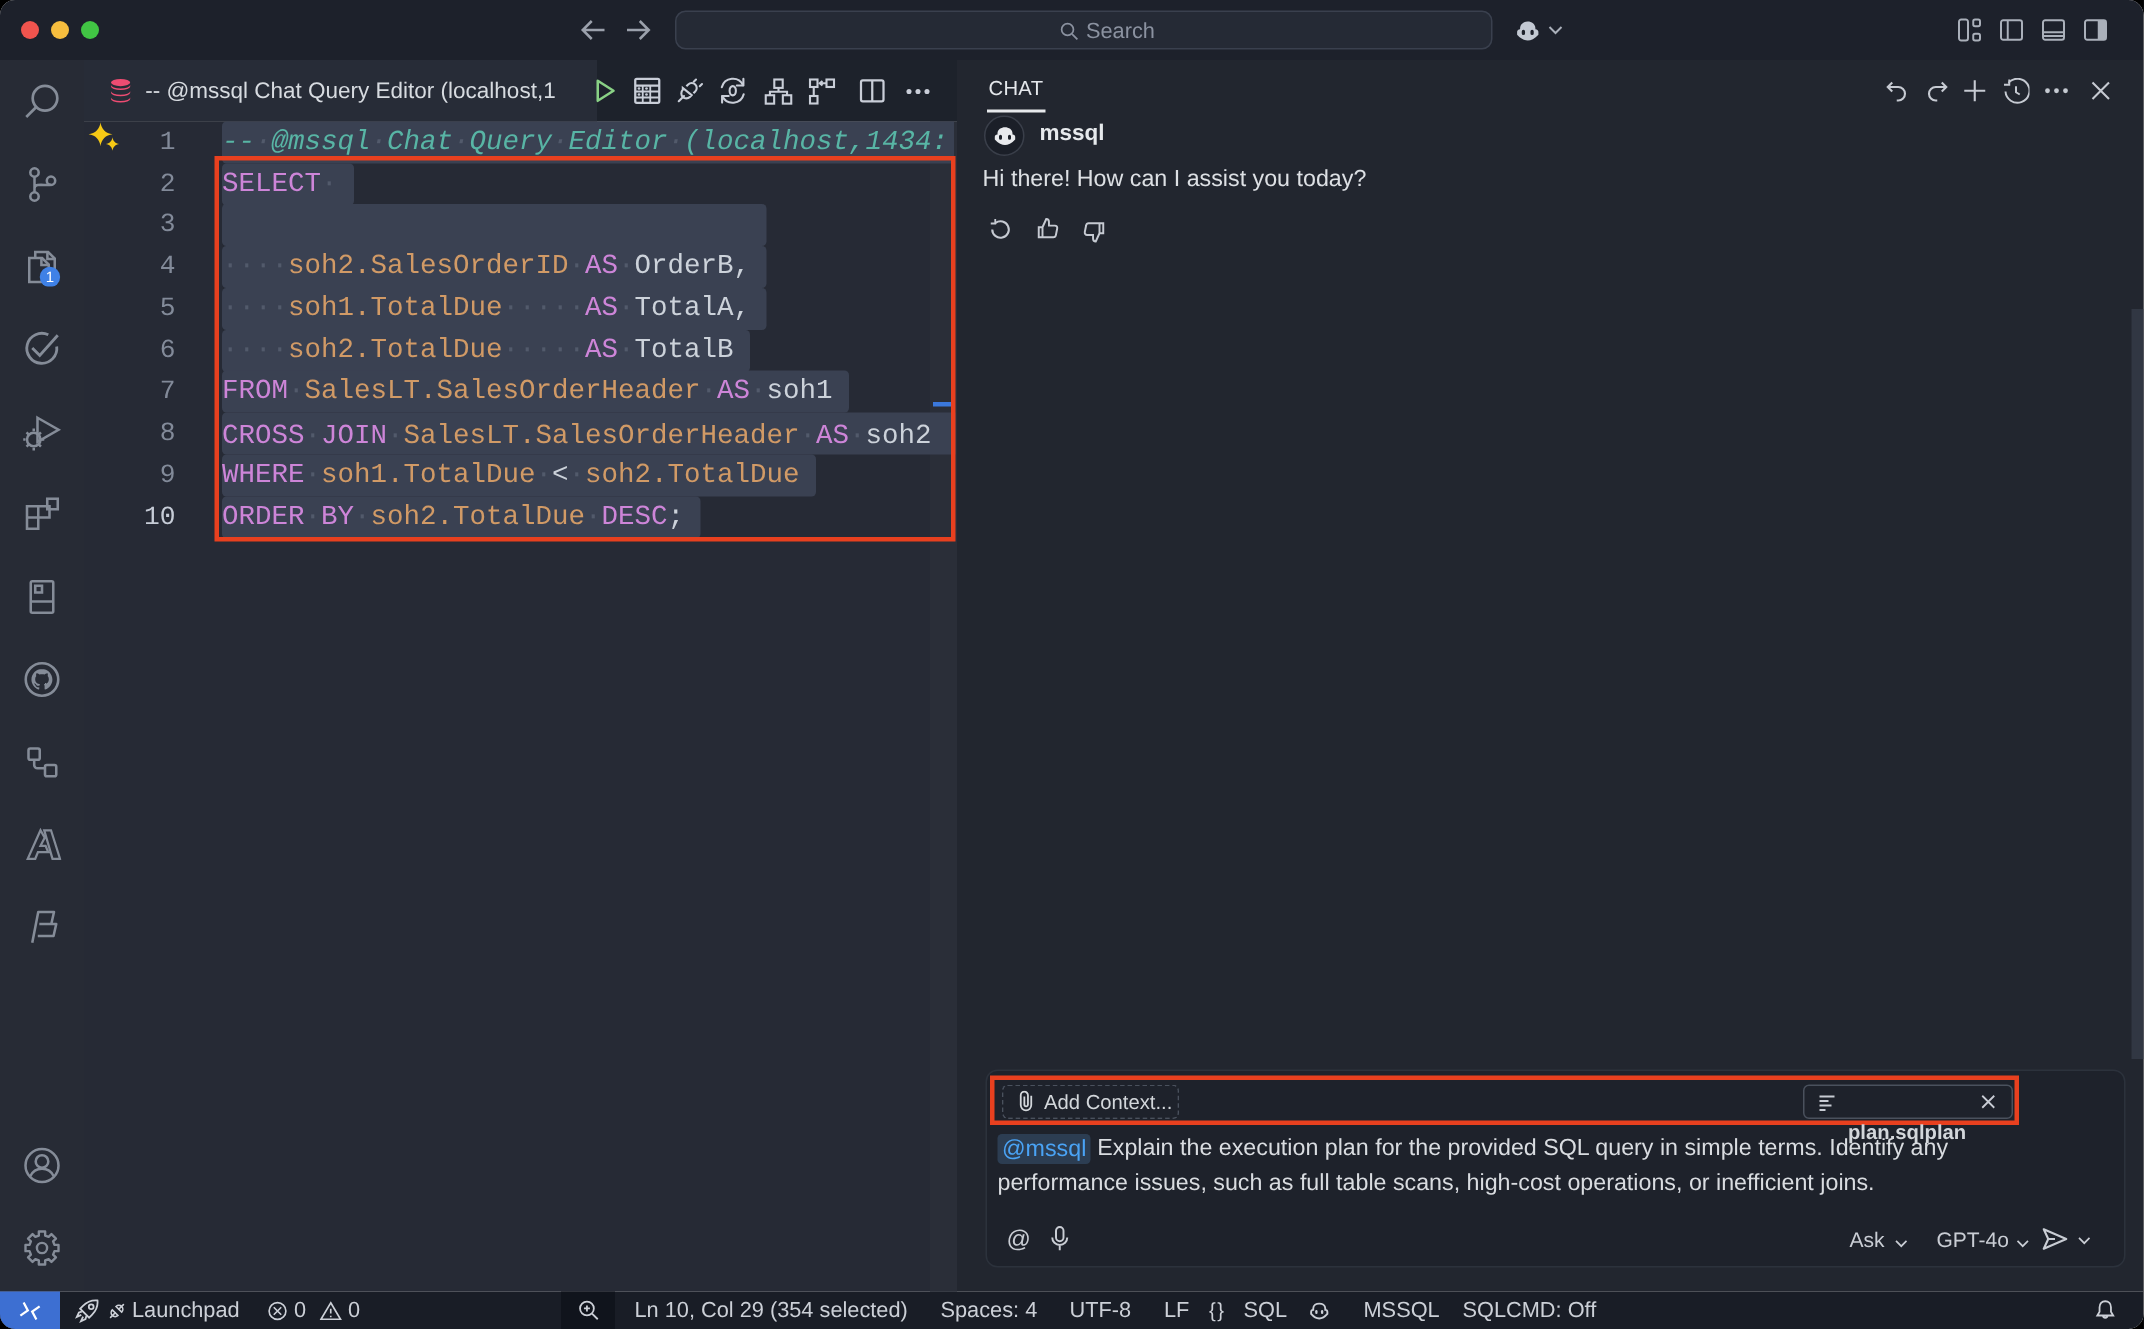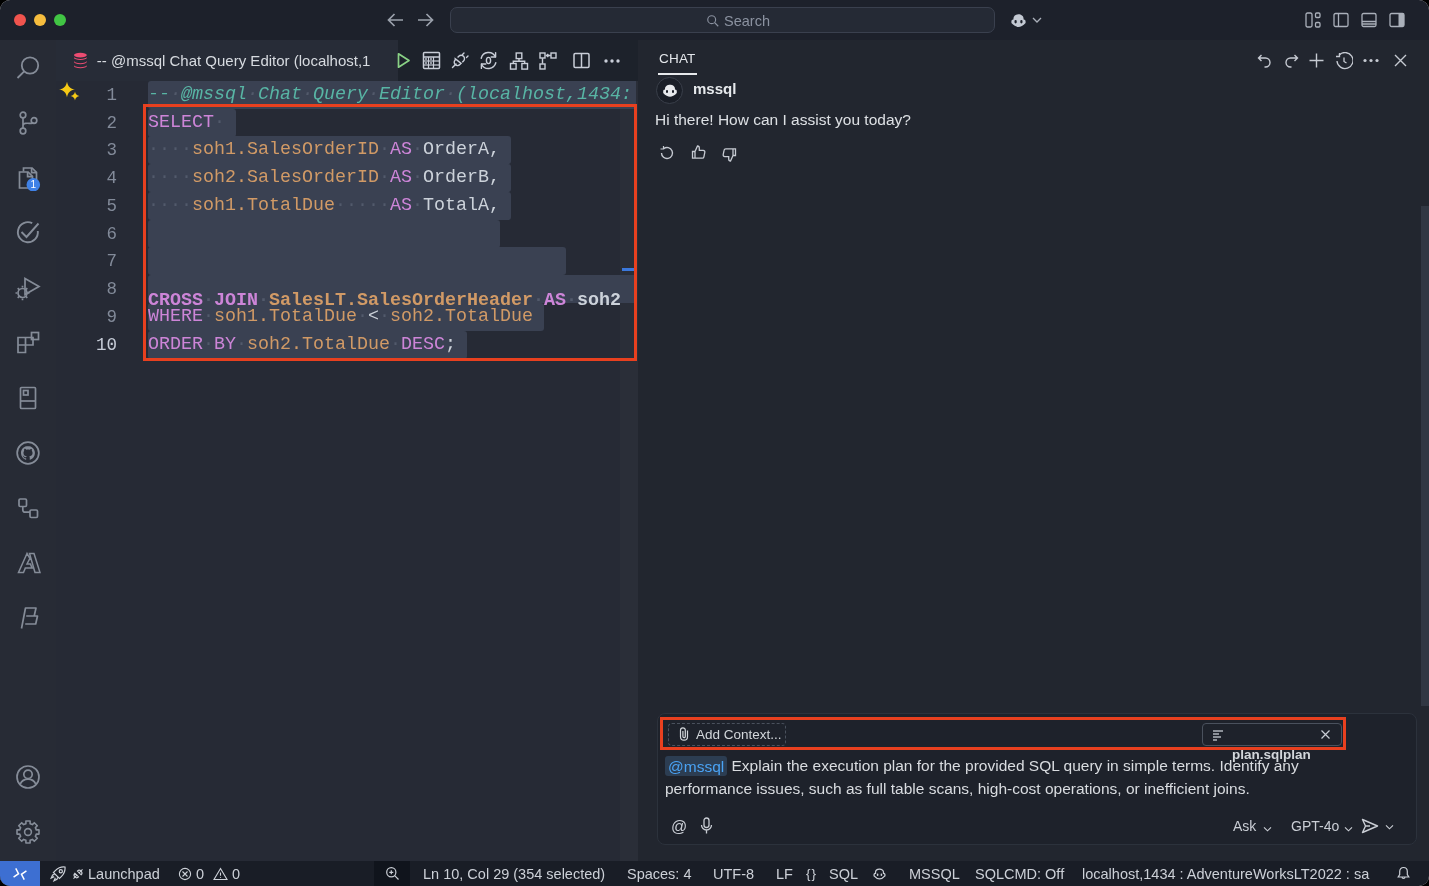--- a/index.html
+++ b/index.html
@@ -265,24 +265,25 @@
     <div class="ln" style="top:83px;">4</div>
     <div class="ln" style="top:111px;">5</div>
     <div class="ln" style="top:139px;">6</div>
     <div class="ln" style="top:166px;">7</div>
     <div class="ln" style="top:194px;">8</div>
     <div class="ln" style="top:222px;">9</div>
     <div class="ln" style="top:250px; color:#c6ccd7;text-align:right;">10</div>
 
     <div class="code cm" style="top:0;">--<span class="ws">·</span>@mssql<span class="ws">·</span>Chat<span class="ws">·</span>Query<span class="ws">·</span>Editor<span class="ws">·</span>(localhost,1434:</div>
     <div class="code" style="top:28px;"><span class="mg">SELECT</span><span class="ws">·</span></div>
-    <div class="code" style="top:55px;"><span class="ws">····</span><span class="or">soh1.SalesOrderID</span><span class="ws">·</span><span class="mg">AS</span><span class="ws">·</span><span class="wh">OrderA,</span></div>
     <div class="code" style="top:83px;"><span class="ws">····</span><span class="or">soh2.SalesOrderID</span><span class="ws">·</span><span class="mg">AS</span><span class="ws">·</span><span class="wh">OrderB,</span></div>
     <div class="code" style="top:111px;"><span class="ws">····</span><span class="or">soh1.TotalDue</span><span class="ws">·····</span><span class="mg">AS</span><span class="ws">·</span><span class="wh">TotalA,</span></div>
-    <div class="code" style="top:206px;font-weight:bold;"><span class="mg">CROSS</span><span class="ws">·</span><span class="mg">JOIN</span><span class="ws">·</span><span class="or">SalesLT.SalesOrderHeader</span><span class="ws">·</span><span class="mg">AS</span><span class="ws">·</span><span class="wh">soh2</span></div>
+    <div class="code" style="top:139px;"><span class="ws">····</span><span class="or">soh2.TotalDue</span><span class="ws">·····</span><span class="mg">AS</span><span class="ws">·</span><span class="wh">TotalB</span></div>
+    <div class="code" style="top:166px;"><span class="mg">FROM</span><span class="ws">·</span><span class="or">SalesLT.SalesOrderHeader</span><span class="ws">·</span><span class="mg">AS</span><span class="ws">·</span><span class="wh">soh1</span></div>
+    <div class="code" style="top:196px;"><span class="mg">CROSS</span><span class="ws">·</span><span class="mg">JOIN</span><span class="ws">·</span><span class="or">SalesLT.SalesOrderHeader</span><span class="ws">·</span><span class="mg">AS</span><span class="ws">·</span><span class="wh">soh2</span></div>
     <div class="code" style="top:222px;"><span class="mg">WHERE</span><span class="ws">·</span><span class="or">soh1.TotalDue</span><span class="ws">·</span><span class="wh">&lt;</span><span class="ws">·</span><span class="or">soh2.TotalDue</span></div>
     <div class="code" style="top:250px;"><span class="mg">ORDER</span><span class="ws">·</span><span class="mg">BY</span><span class="ws">·</span><span class="or">soh2.TotalDue</span><span class="ws">·</span><span class="mg">DESC</span><span class="wh">;</span></div>
 
     <svg style="position:absolute; left:3px; top:0px;" width="22" height="22" viewBox="0 0 22 22">
       <path d="M8 0.5 C8.5 5 11.5 8 16 8.5 C11.5 9 8.5 12 8 16.5 C7.5 12 4.5 9 0 8.5 C4.5 8 7.5 5 8 0.5 Z" fill="#f6c915"></path>
       <path d="M16 10.5 C16.3 13 18 14.7 20.5 15 C18 15.3 16.3 17 16 19.5 C15.7 17 14 15.3 11.5 15 C14 14.7 15.7 13 16 10.5 Z" fill="#f6c915"></path>
     </svg>
 
     <div style="position:absolute; left:566px; top:187px; width:14px; height:3px; background:#3b78dc;"></div>
     <div id="redbox1"></div>
@@ -436,18 +437,17 @@
     <div class="sbitem" style="left:829px;">SQL</div>
     <svg style="position:absolute; left:871px; top:5px;" width="17" height="16" viewBox="0 0 18 18">
         <g fill="none" stroke="#ccd0d7" stroke-width="1.4">
           <path d="M4.5 7.2 c0 -5 9 -5 9 0 v1 c1.2 0 1.6 0.6 1.6 1.5 v1.5 c-2 2.3 -4.4 3.4 -6.1 3.4 s-4.1 -1.1 -6.1 -3.4 V9.7 c0 -0.9 0.4 -1.5 1.6 -1.5 Z"></path>
           <rect x="6" y="8.3" width="1.7" height="3" rx="0.8" fill="#ccd0d7" stroke="none"></rect>
           <rect x="10.3" y="8.3" width="1.7" height="3" rx="0.8" fill="#ccd0d7" stroke="none"></rect>
         </g>
       </svg>
     <div class="sbitem" style="left:909px;">MSSQL</div>
     <div class="sbitem" style="left:975px;">SQLCMD: Off</div>
-    <div class="sbitem" style="left:1082px;">localhost,1434 : AdventureWorksLT2022 : sa</div>
     <svg style="position:absolute; left:1396px; top:5px;" width="15" height="15" viewBox="0 0 15 15">
         <path d="M7.5 1.5 c2.3 0 3.8 1.7 3.8 4 v3 l1.5 2.5 H2.2 L3.7 8.5 v-3 c0 -2.3 1.5 -4 3.8 -4 Z M6 11 a1.5 1.5 0 0 0 3 0" fill="none" stroke="#ccd0d7" stroke-width="1.2"></path>
       </svg>
   </div>
 </div>
 
 </body></html>

